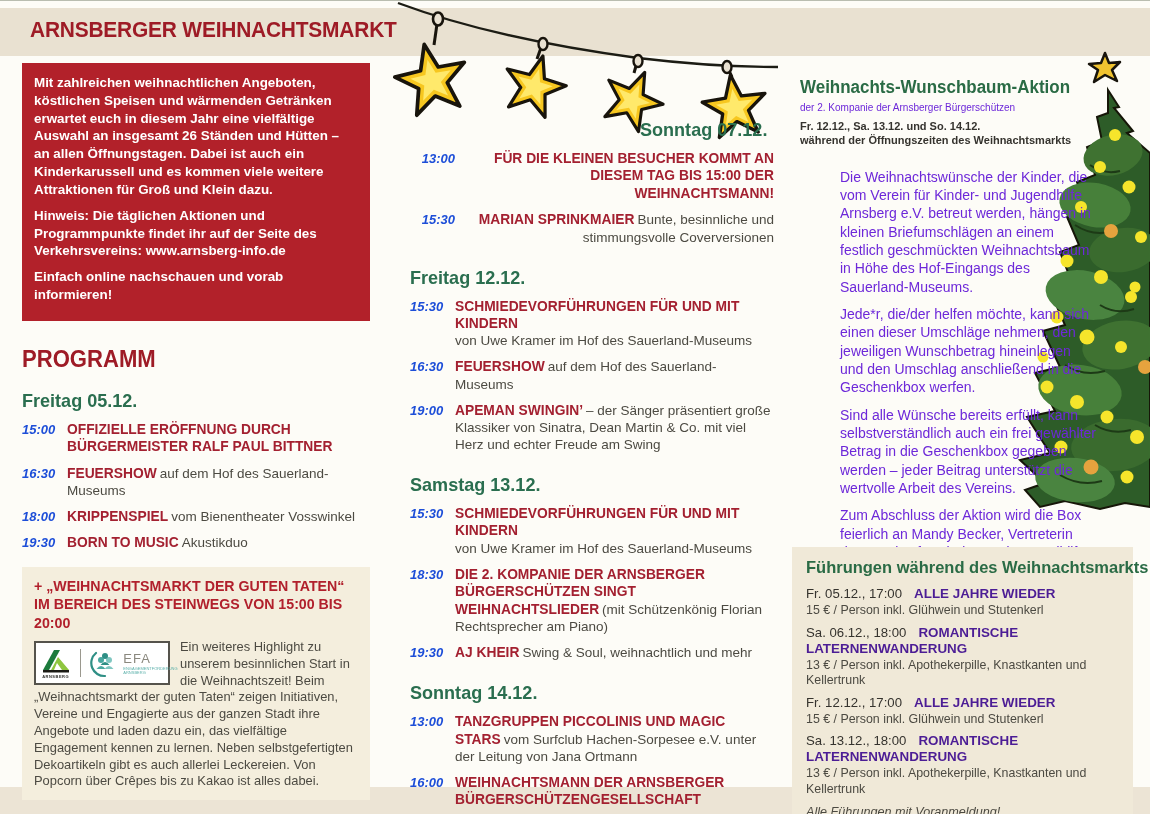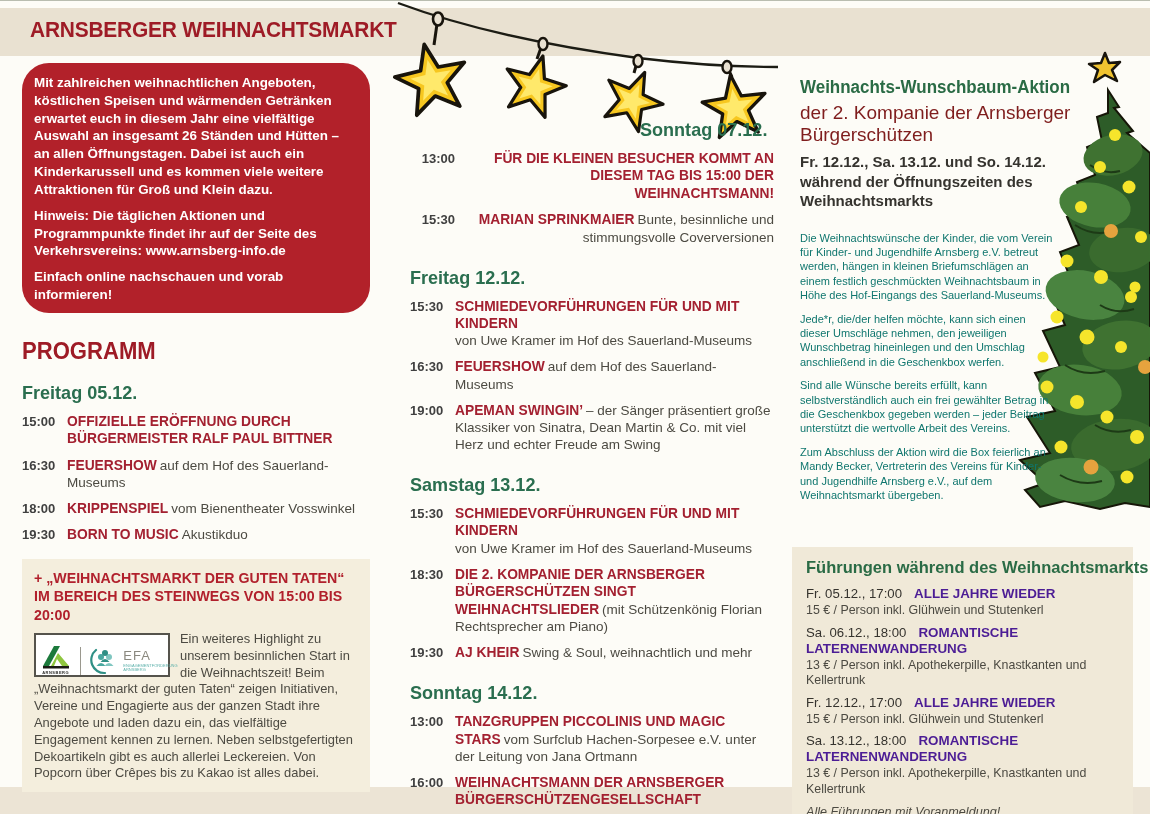--- a/index.html
+++ b/index.html
@@ -6,51 +6,51 @@
   .page{position:relative;width:1150px;height:814px;background:#fdfcf7;overflow:hidden;
         font-family:"Liberation Sans",sans-serif;border-top:1px solid #b9bdb0;}
   .top-strip{position:absolute;left:0;top:7px;width:1150px;height:48px;background:#e9e1d1;z-index:1;}
   .bottom-strip{position:absolute;left:0;top:786px;width:1150px;height:28px;background:#ece4d5;z-index:1;}
   .main-title{position:absolute;left:30px;top:16px;z-index:3;font-size:22px;font-weight:bold;
       color:#9e1b26;letter-spacing:-0.2px;transform:scaleX(.95);transform-origin:left top;white-space:nowrap;}
   .col-left{position:absolute;left:22px;top:62px;width:348px;z-index:3;}
   .col-mid{position:absolute;left:410px;top:118px;width:364px;z-index:3;}
   .col-right{position:absolute;left:800px;top:76px;width:300px;z-index:3;}
   .intro-box{background:#b2212a;color:#ffffff;padding:11px 12px 9px 12px;font-weight:bold;
-      font-size:13.4px;line-height:1.33;box-sizing:border-box;border-radius:27px;}
+      font-size:13.4px;line-height:1.33;box-sizing:border-box;}
   .intro-box p{margin:0 0 8px 0;}
-  .intro-box p:last-child{margin-bottom:0;}
+  .intro-box p:last-child{margin-bottom:8px;}
   .programm-heading{display:inline-block;color:#9e1b26;font-size:24px;font-weight:bold;margin-top:24px;
       transform:scaleX(.92);transform-origin:left top;white-space:nowrap;}
   .day-heading{display:inline-block;color:#2a6e4f;font-size:19px;font-weight:bold;margin-top:17px;
       transform:scaleX(.95);transform-origin:left top;white-space:nowrap;}
   .day{margin-bottom:4px;}
   .event{display:flex;margin-top:9px;font-size:13.5px;line-height:1.26;}
-  .event .time{flex:0 0 45px;font-weight:bold;color:#404040;font-size:13px;padding-top:1px;}
+  .event .time{flex:0 0 45px;font-weight:bold;color:#1d4ed8;font-size:13px;padding-top:1px;font-style:italic;}
   .event .etext{flex:1;}
   .etitle{color:#a32030;font-weight:bold;font-size:13.8px;}
   .edesc{color:#4c4a42;}
   .edesc:not(:empty){margin-left:3px;}
   .good-deeds{background:#f4eedd;margin-top:15px;padding:10px 12px;box-sizing:border-box;overflow:hidden;}
   .gd-title{color:#b1202c;font-weight:bold;font-size:14.2px;line-height:1.3;margin:0 0 7px 0;}
   .gd-body{font-size:12.9px;color:#4c4a42;line-height:1.3;}
   .logo-box{float:left;width:136px;height:44px;background:#ffffff;border:2px solid #55534c;
-      margin:2px 10px 3px 0;display:flex;align-items:flex-end;justify-content:space-around;box-sizing:border-box;}
+      margin:2px 10px 3px 0;display:flex;align-items:center;justify-content:space-around;box-sizing:border-box;}
   .logo-a{display:flex;flex-direction:column;align-items:center;line-height:1;}
   .logo-a .tiny{font-size:4px;color:#2b2b28;font-weight:bold;letter-spacing:.5px;margin-top:1px;}
   .logo-divider{width:1px;height:28px;background:#9a988e;}
   .logo-efa{display:flex;align-items:center;gap:3px;}
   .efa-text{display:flex;flex-direction:column;line-height:1;}
   .efa-label{font-size:13px;color:#8a887e;letter-spacing:1px;}
   .efa-sub{font-size:4px;color:#5bb0aa;margin-top:2px;max-width:40px;}
   .wb-heading{display:inline-block;color:#2a6b45;font-size:17.5px;font-weight:bold;
       transform:scaleX(.97);transform-origin:left top;white-space:nowrap;}
-  .wb-sub{color:#7f1d1d;font-size:19px;margin-top:4px;}
-  .wb-dates{color:#35332e;font-weight:bold;font-size:15px;line-height:1.3;margin-top:6px;width:290px;}
-  .wb-para{width:258px;color:#0f766e;font-size:11px;line-height:1.31;margin-top:9px;}
+  .wb-sub{color:#6d28d9;font-size:10px;margin-top:4px;}
+  .wb-dates{color:#35332e;font-weight:bold;font-size:11px;line-height:1.3;margin-top:6px;width:290px;}
+  .wb-para{width:258px;color:#6d28d9;font-size:14px;line-height:1.31;margin-top:9px;margin-left:40px;}
   .fuehrungen{position:absolute;left:792px;top:546px;width:341px;background:#f0e9d8;
       padding:11px 14px;box-sizing:border-box;z-index:3;}
   .f-heading{display:inline-block;color:#2a6b45;font-size:17px;font-weight:bold;
       transform:scaleX(.97);transform-origin:left top;white-space:nowrap;margin-bottom:2px;}
   .tour{margin-top:6px;}
   .t-line1{font-size:13.2px;line-height:1.2;}
   .t-date{font-weight:normal;color:#35332e;}
   .t-title{color:#4c1d95;font-weight:bold;margin-left:12px;font-size:13.4px;}
   .t-detail{font-size:12.4px;color:#4c4a42;line-height:1.25;margin-top:1px;}
   .f-note{font-style:italic;font-size:12.6px;color:#4c4a42;margin-top:8px;line-height:1.2;}

